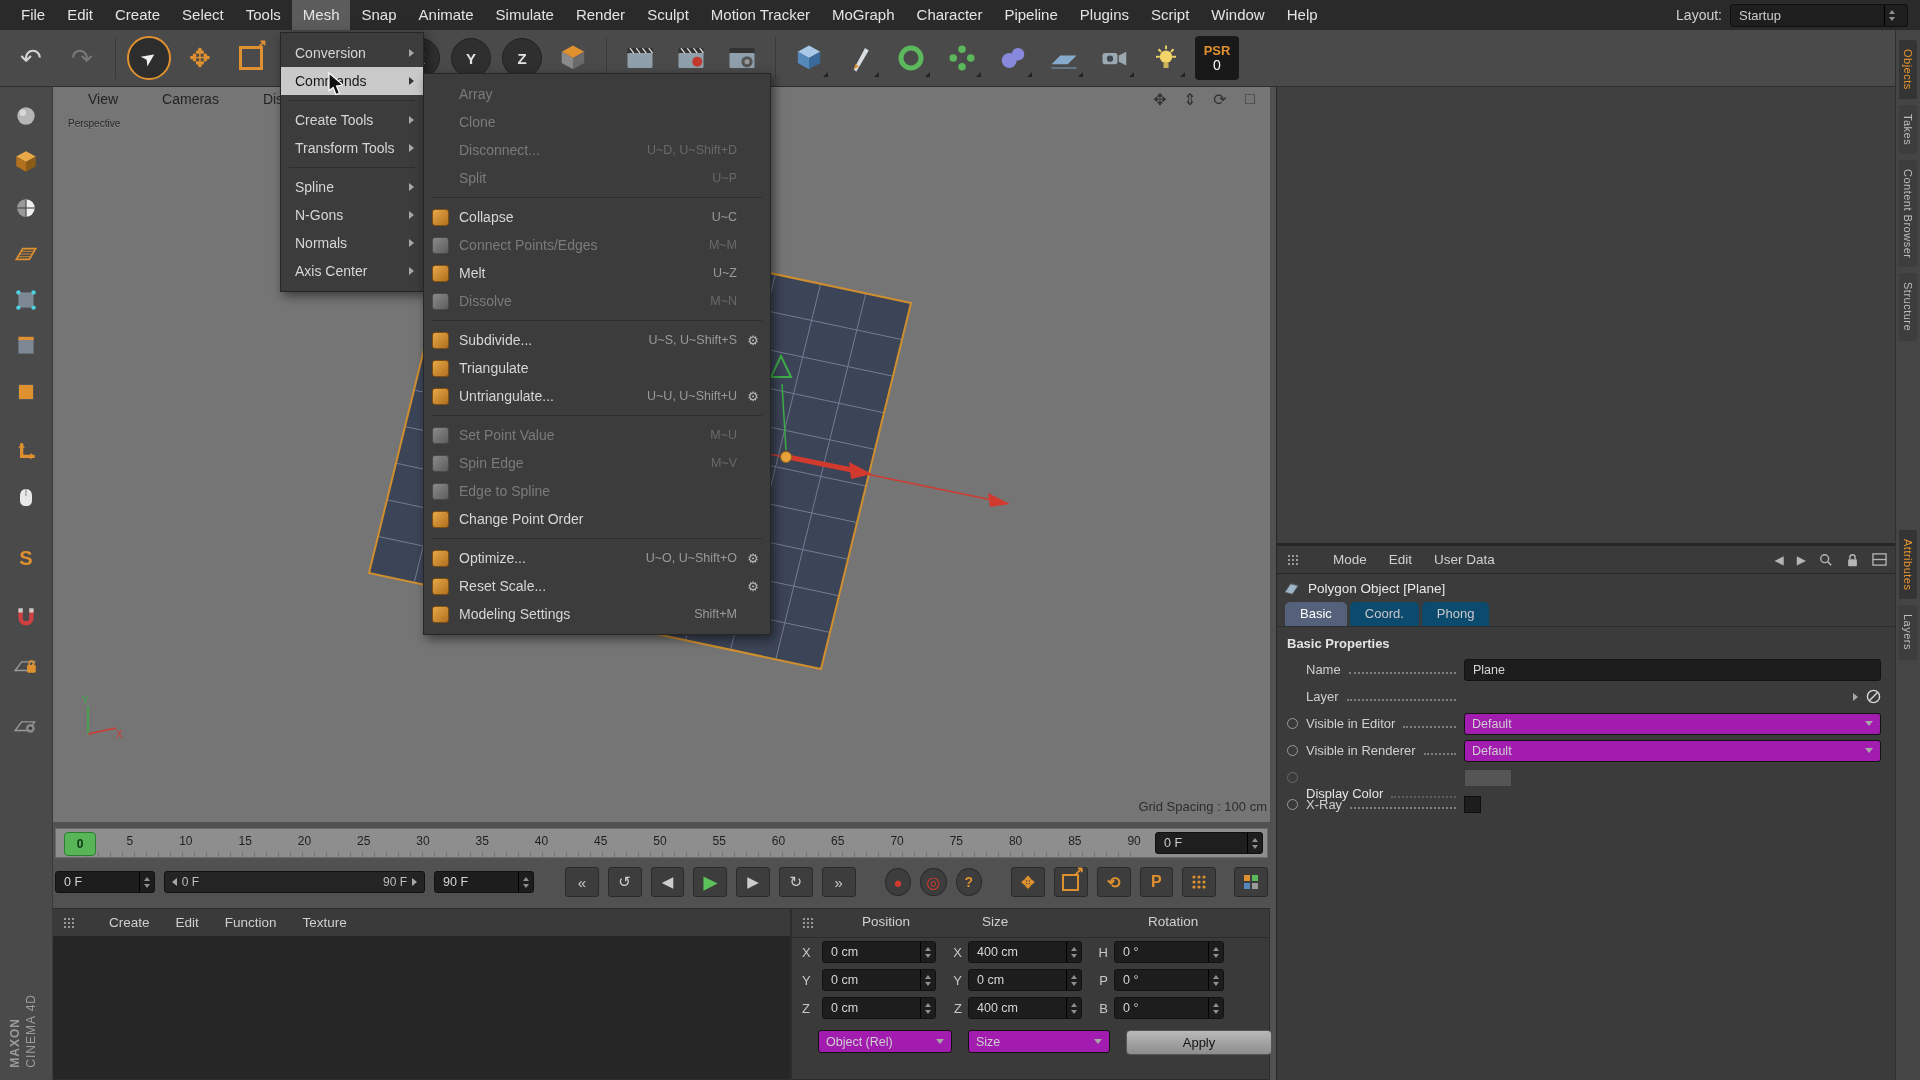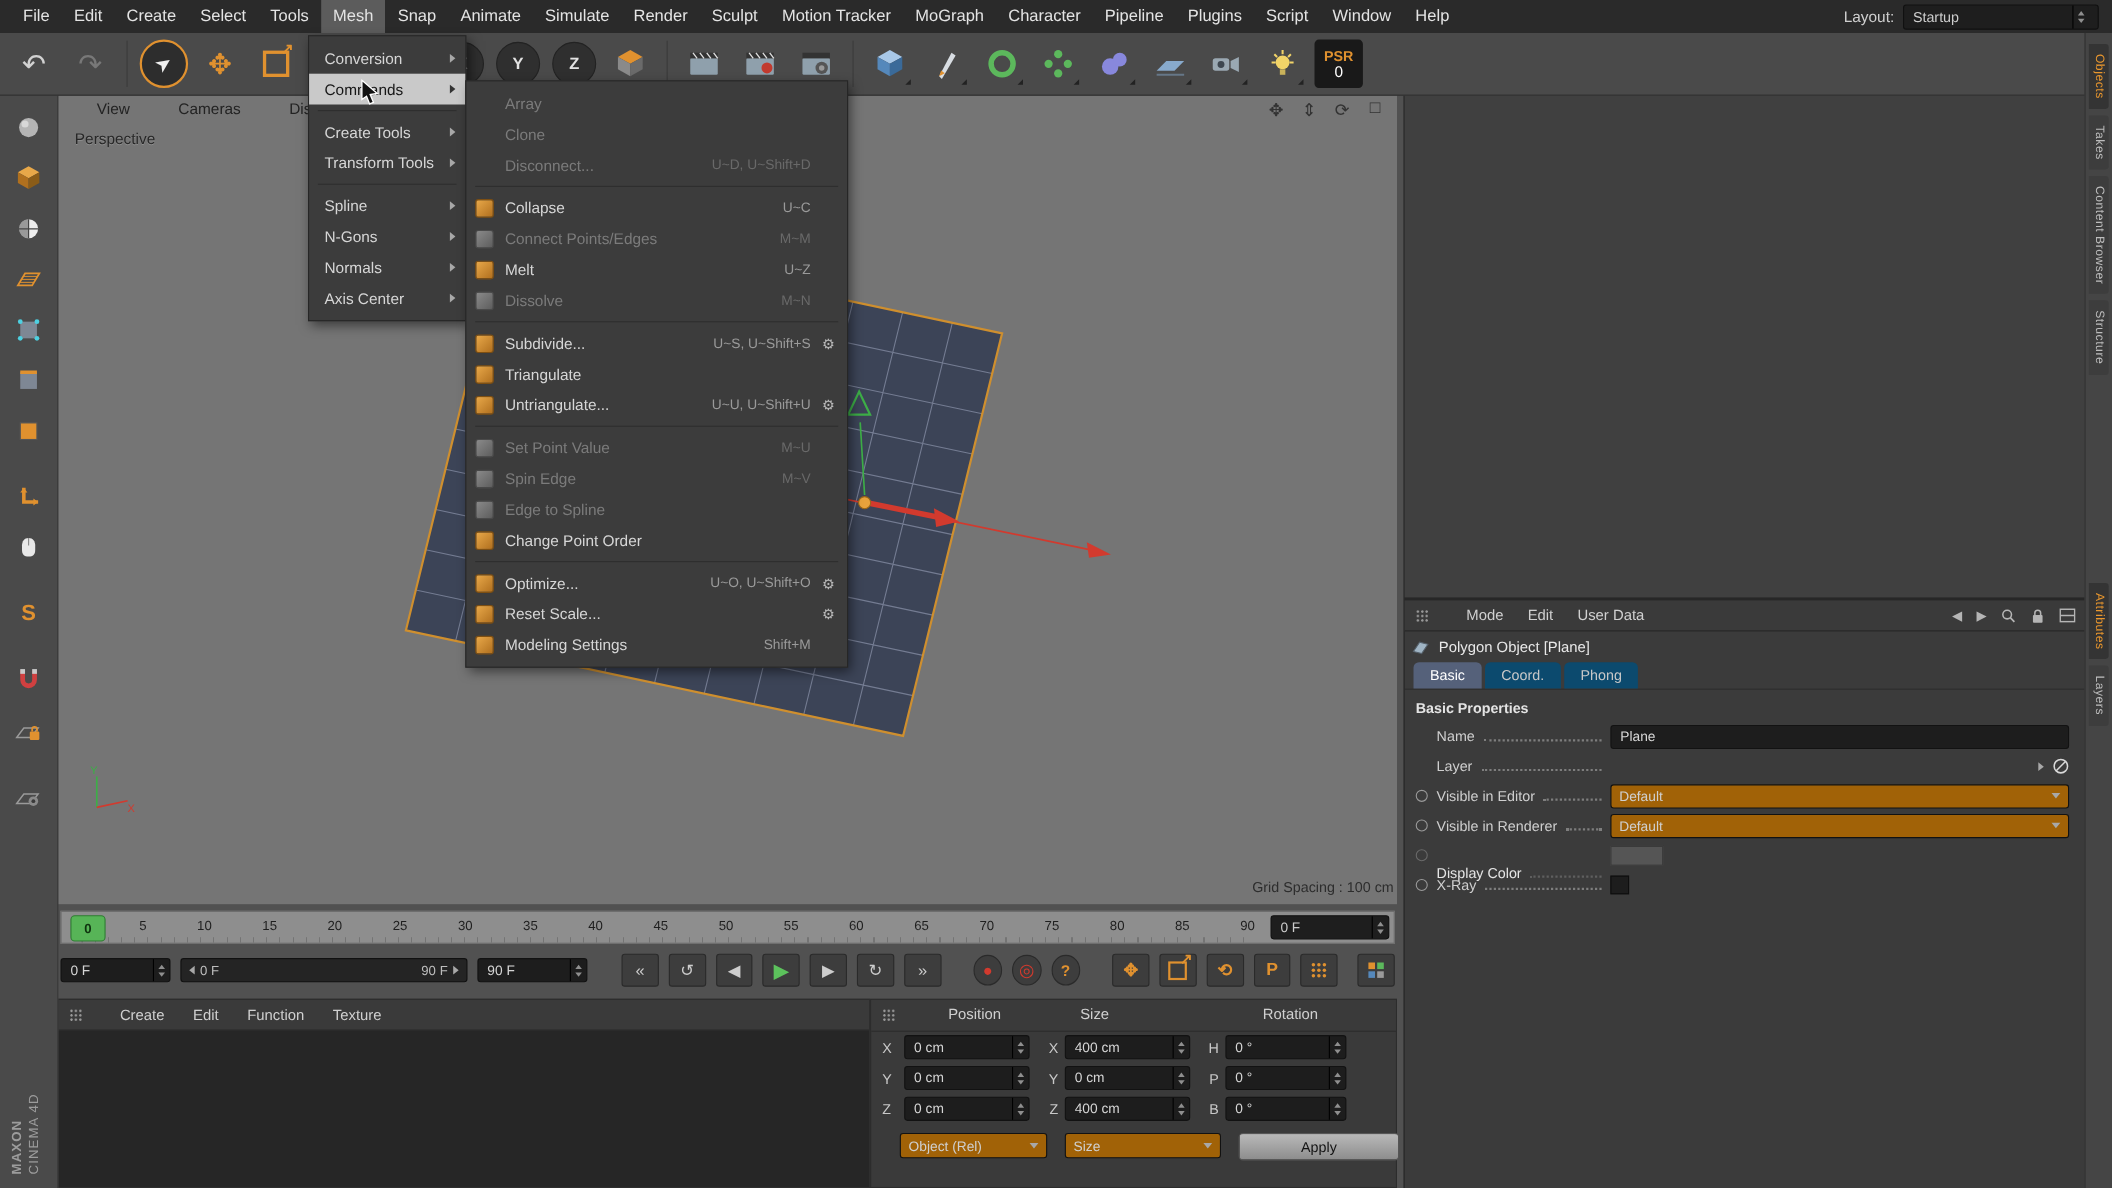--- a/index.html
+++ b/index.html
@@ -29,21 +29,21 @@
   .left-strip{position:absolute;left:0;top:86px;bottom:0;width:52px;background:#4a4a4a;border-right:1px solid #3a3a3a;display:flex;flex-direction:column;align-items:center;padding-top:12px;z-index:4;}
   .ls{width:38px;height:36px;margin-bottom:10px;display:flex;align-items:center;justify-content:center;border-radius:4px;}
   .ls.gap{margin-top:14px;}
   .snap-s{color:#e0912f;font-weight:bold;font-size:20px;}
   .brand{position:absolute;left:8px;bottom:12px;display:flex;gap:2px;}
   .brand span{writing-mode:vertical-rl;transform:rotate(180deg);color:#9c9c9c;font-size:12px;letter-spacing:1px;}
   .brand .b1{font-weight:bold;}
   
   .viewport{position:absolute;left:52px;top:86px;width:1218px;height:736px;background:#757575;overflow:hidden;z-index:1;}
   .vp-menu{position:absolute;top:5px;left:36px;display:flex;gap:44px;font-size:14px;color:#232323;}
-  .vp-label{position:absolute;top:32px;left:16px;font-size:14px;color:#272727;text-shadow:0 1px 0 rgba(255,255,255,0.18);}
+  .vp-label{position:absolute;top:32px;left:16px;font-size:10px;color:#272727;text-shadow:0 1px 0 rgba(255,255,255,0.18);}
   .vp-nav{position:absolute;top:4px;right:10px;display:flex;gap:10px;color:#333;font-size:16px;}
   .vp-nav span{width:20px;text-align:center;}
   .grid-spacing{position:absolute;right:3px;bottom:8px;font-size:13px;color:#2d2d2d;}
   .axis-ind{position:absolute;left:22px;bottom:78px;}
   
   .ruler{position:absolute;left:55px;top:828px;width:1213px;height:30px;background:#8e8e8e;border:1px solid #6b6b6b;box-sizing:border-box;}
   .ticks{position:absolute;left:18px;right:126px;top:5px;display:flex;justify-content:space-between;font-size:12px;color:#1f1f1f;}
   .ruler-ticksline{position:absolute;bottom:0;height:5px;left:18px;right:126px;background:repeating-linear-gradient(90deg,#747474 0 1px,transparent 1px 12px);}
   .playhead{position:absolute;left:8px;top:3px;width:30px;height:22px;background:#57b457;border:1px solid #2e7d32;border-radius:4px;color:#0f330f;display:flex;align-items:center;justify-content:center;font-size:12px;font-weight:bold;z-index:2;}
   .framebox{position:absolute;right:4px;top:3px;width:108px;height:22px;background:#1e1e1e;border:1px solid #101010;border-radius:3px;display:flex;align-items:center;padding-left:8px;font-size:12.5px;color:#ccc;box-sizing:border-box;}
@@ -69,21 +69,21 @@
   .panel-menu .pm{white-space:nowrap;}
   .mat-manager{position:absolute;left:52px;top:908px;width:739px;bottom:0;background:#262626;border:1px solid #2e2e2e;box-sizing:border-box;}
   .coord-manager{position:absolute;left:791px;top:908px;width:479px;bottom:0;background:#3a3a3a;border:1px solid #2c2c2c;box-sizing:border-box;}
   .coord-headers{position:relative;height:28px;background:#3a3a3a;border-bottom:1px solid #2c2c2c;font-size:13.5px;color:#d0d0d0;}
   .coord-headers .handle{position:absolute;left:10px;top:8px;}
   .ch-pos{position:absolute;left:70px;top:5px;} .ch-size{position:absolute;left:190px;top:5px;} .ch-rot{position:absolute;left:356px;top:5px;}
   .crow{display:grid;grid-template-columns:16px 114px 24px 114px 24px 110px;column-gap:4px;align-items:center;padding:3px 0 3px 10px;}
   .axl{font-size:13px;color:#c8c8c8;text-align:left;}
   .crow .field{height:22px;}
   .coord-bottom{display:grid;grid-template-columns:134px 142px 146px;column-gap:16px;padding:8px 0 0 26px;}
-  .dropdown{background:#a16207;border:1px solid #121212;border-radius:3px;height:23px;display:flex;align-items:center;padding:0 7px;font-size:12.5px;color:#cfcfcf;box-sizing:border-box;}
+  .dropdown{background:#a21caf;border:1px solid #121212;border-radius:3px;height:23px;display:flex;align-items:center;padding:0 7px;font-size:12.5px;color:#cfcfcf;box-sizing:border-box;}
   .dropdown .val{flex:1;white-space:nowrap;overflow:hidden;}
   .apply{height:23px;background:linear-gradient(#b9b9b9,#8d8d8d);border:1px solid #565656;border-radius:4px;color:#131313;display:flex;align-items:center;justify-content:center;font-size:13px;}
   .caret{width:0;height:0;border-left:4px solid transparent;border-right:4px solid transparent;border-top:5px solid #a8a8a8;flex:none;}
   .caret-l{width:0;height:0;border-top:4px solid transparent;border-bottom:4px solid transparent;border-right:5px solid #a8a8a8;}
   .caret-r{width:0;height:0;border-top:4px solid transparent;border-bottom:4px solid transparent;border-left:5px solid #a8a8a8;}
   .stepper{display:flex;flex-direction:column;gap:3px;border-left:1px solid #000;padding:0 4px;margin-left:4px;align-self:stretch;justify-content:center;flex:none;}
   .stepper i{width:0;height:0;border-left:3.5px solid transparent;border-right:3.5px solid transparent;display:block;}
   .stepper .up{border-bottom:4px solid #8f8f8f;} .stepper .dn{border-top:4px solid #8f8f8f;}
   
   .right-panel{position:absolute;left:1276px;top:30px;width:620px;bottom:0;background:#3b3b3b;border-left:1px solid #272727;z-index:3;}
@@ -939,20 +939,26 @@
         <span class="mi-lbl">Clone</span>
         <span class="mi-short"></span>
         <span class="mi-gear">⚙</span>
       </div>
       <div class="citem disabled">
         <span class="mi-icon"></span>
         <span class="mi-lbl">Disconnect...</span>
         <span class="mi-short">U~D, U~Shift+D</span>
         <span class="mi-gear">⚙</span>
       </div>
+      <div class="citem disabled">
+        <span class="mi-icon"></span>
+        <span class="mi-lbl">Split</span>
+        <span class="mi-short">U~P</span>
+        <span class="mi-gear">⚙</span>
+      </div>
       <div class="citem sep">
         
         
         
         
       </div>
       <div class="citem">
         <span class="mi-icon show"></span>
         <span class="mi-lbl">Collapse</span>
         <span class="mi-short">U~C</span>

